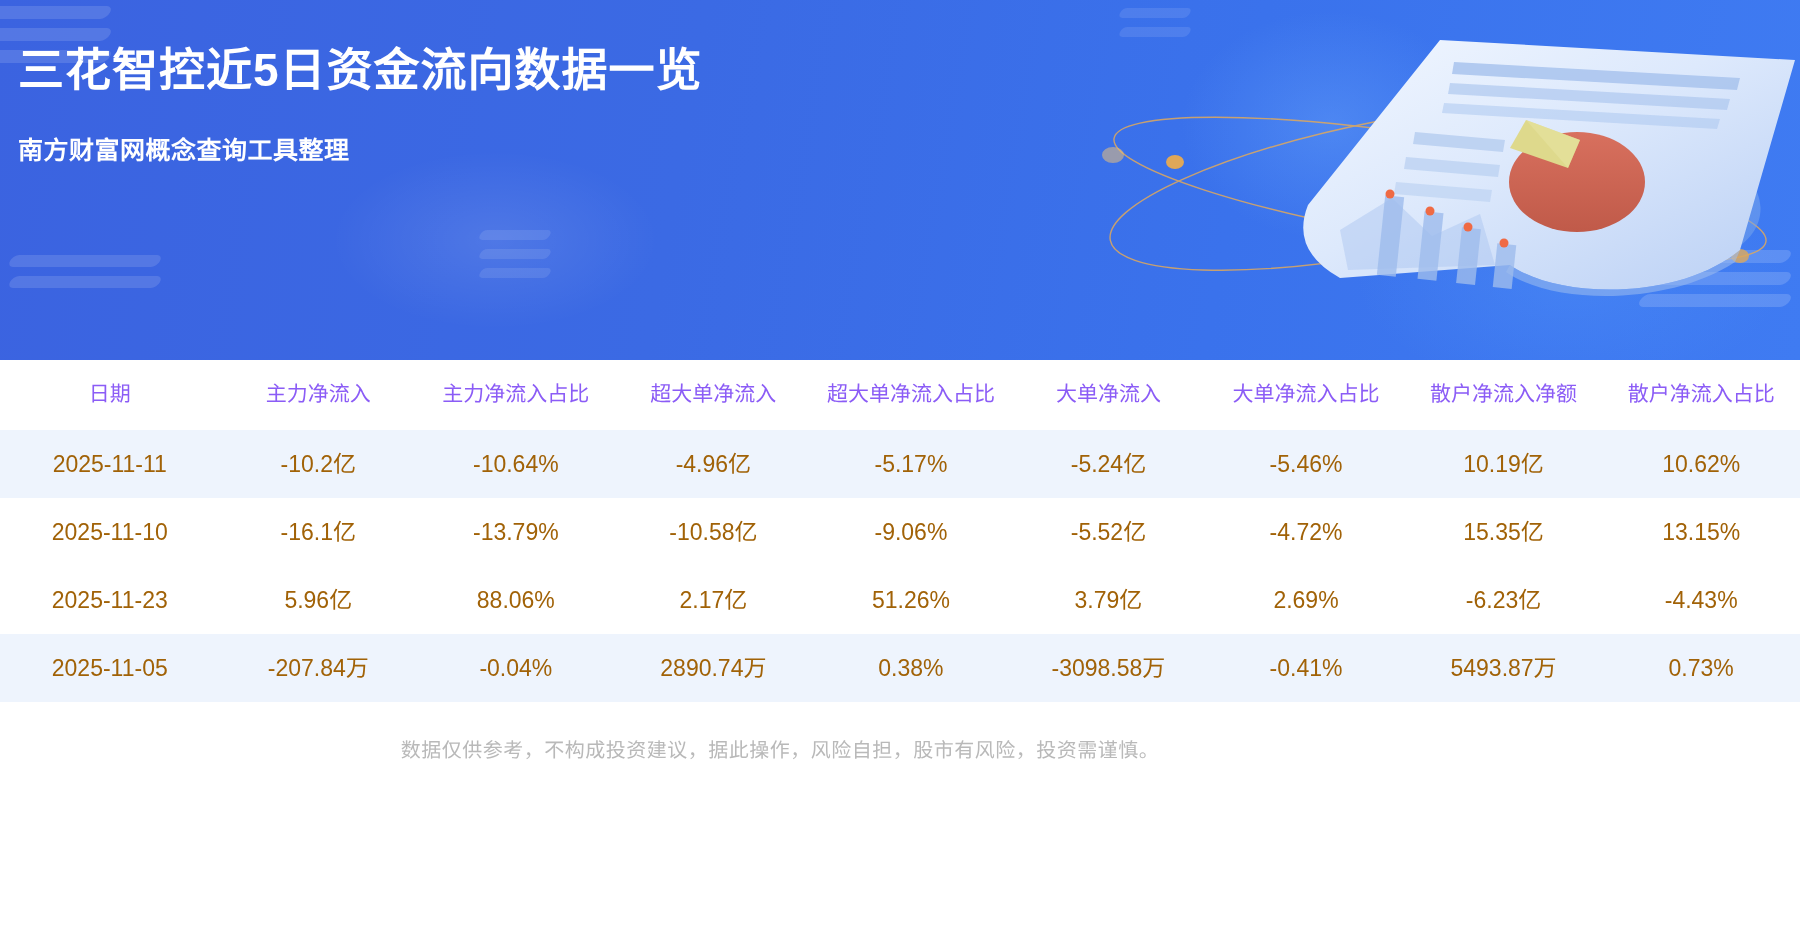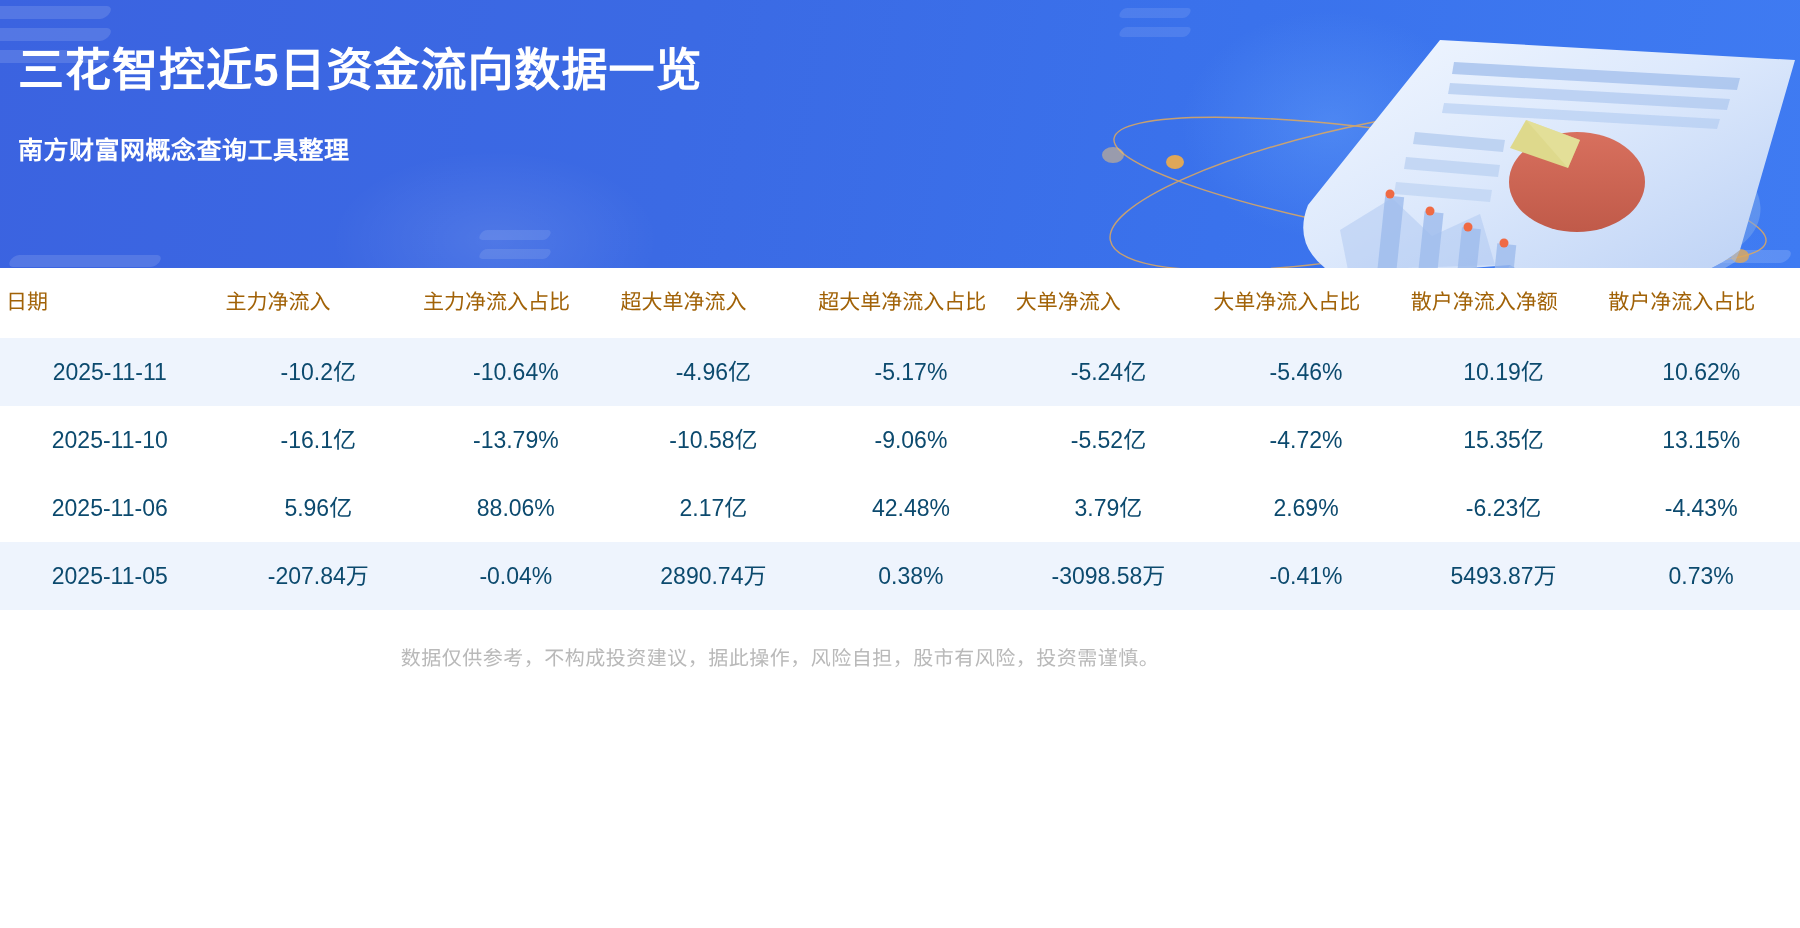--- a/index.html
+++ b/index.html
@@ -13,21 +13,21 @@
     height: 928px;
     overflow: hidden;
     font-family: "Liberation Sans", "DejaVu Sans", sans-serif;
     -webkit-font-smoothing: antialiased;
   }
 
   
   .banner {
     position: relative;
     width: 1800px;
-    height: 268px;
+    height: 360px;
     background: linear-gradient(100deg, #3b63e0 0%, #3b6ae4 38%, #3a72ec 68%, #3f7bf2 100%);
     overflow: hidden;
   }
   .banner-deco {
     position: absolute;
     pointer-events: none;
   }
   
   .blob-a {
     left: 330px; top: 150px;
@@ -114,30 +114,30 @@
     table-layout: fixed;
     position: relative;
     z-index: 2;
   }
   table.fundflow col.c-date   { width: 180px; }
   table.fundflow col.c-std    { width: 162px; }
 
   table.fundflow th {
     font-size: 21px;
     font-weight: 400;
-    color: #a16207;
-    text-align: left;
+    color: #8b5cf6;
+    text-align: center;
     padding: 20px 6px 22px 6px;
     line-height: 1.32;
     vertical-align: middle;
     background: transparent;
   }
   table.fundflow td {
     font-size: 23px;
-    color: #0c4a6e;
+    color: #a16207;
     text-align: center;
     padding: 0 6px;
     height: 68px;
     line-height: 68px;
     white-space: nowrap;
     background: transparent;
   }
   table.fundflow tbody tr.odd  { background: #eef4fd; }
   table.fundflow tbody tr.even { background: #ffffff; }
 
@@ -324,25 +324,25 @@
         <td>-16.1亿</td>
         <td>-13.79%</td>
         <td>-10.58亿</td>
         <td>-9.06%</td>
         <td>-5.52亿</td>
         <td>-4.72%</td>
         <td>15.35亿</td>
         <td>13.15%</td>
       </tr>
       <tr class="even">
-        <td>2025-11-06</td>
+        <td>2025-11-23</td>
         <td>5.96亿</td>
         <td>88.06%</td>
         <td>2.17亿</td>
-        <td>42.48%</td>
+        <td>51.26%</td>
         <td>3.79亿</td>
         <td>2.69%</td>
         <td>-6.23亿</td>
         <td>-4.43%</td>
       </tr>
       <tr class="odd">
         <td>2025-11-05</td>
         <td>-207.84万</td>
         <td>-0.04%</td>
         <td>2890.74万</td>

